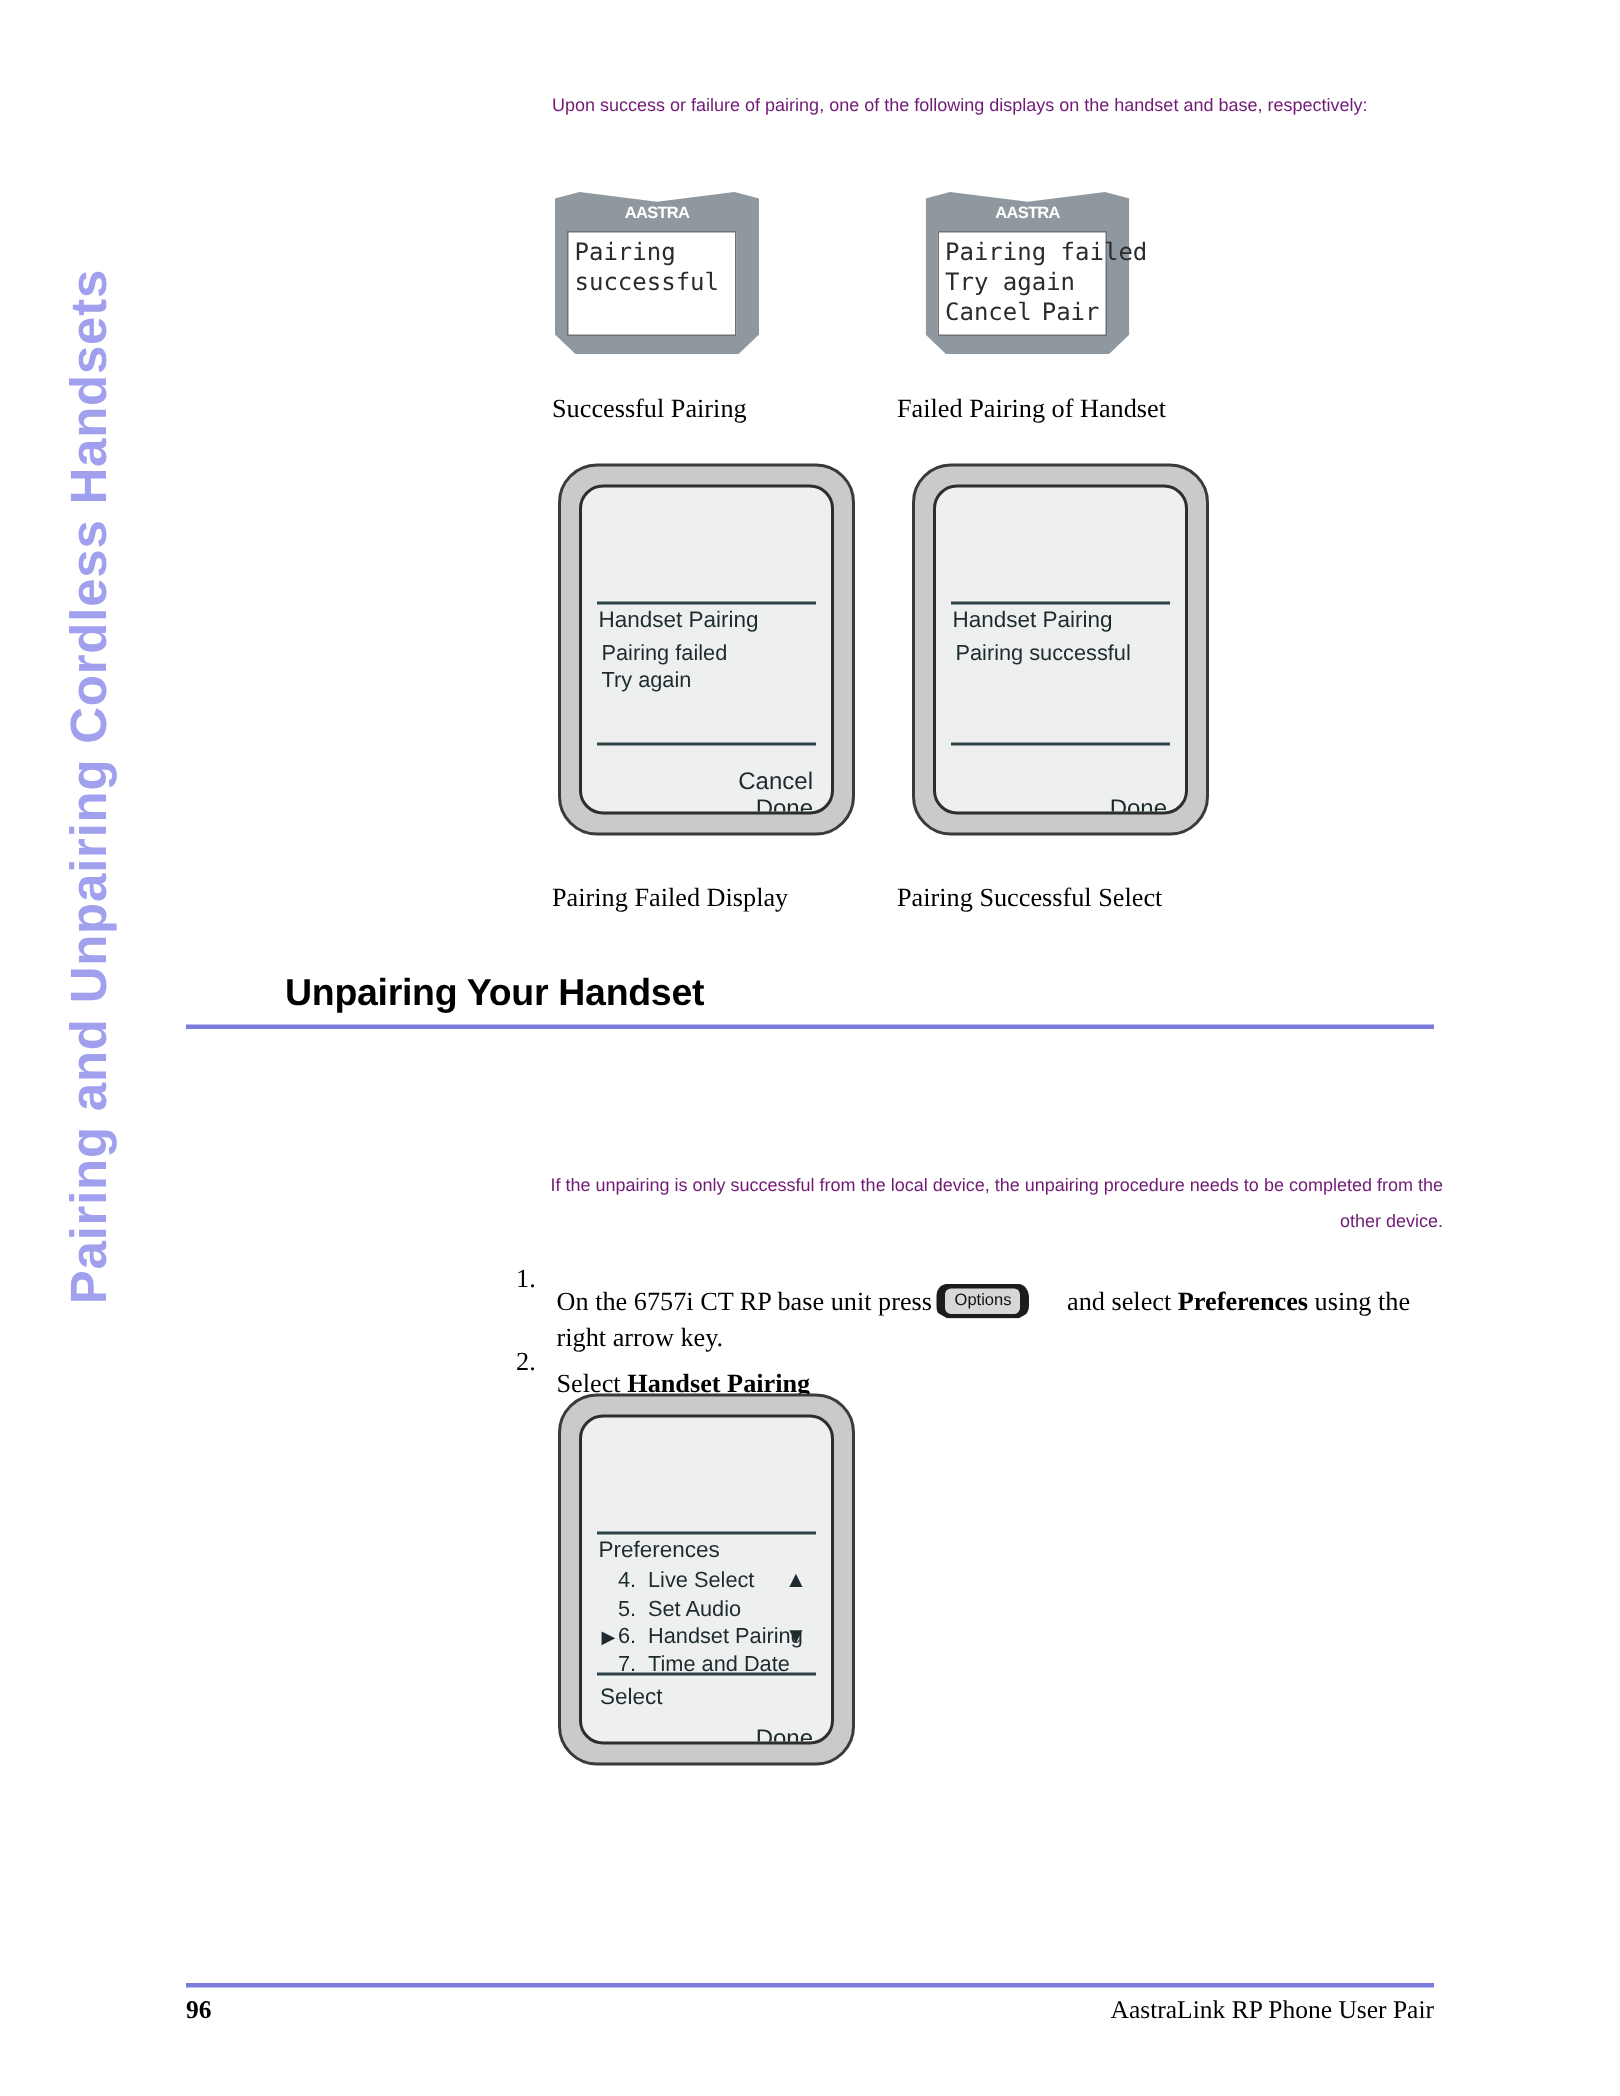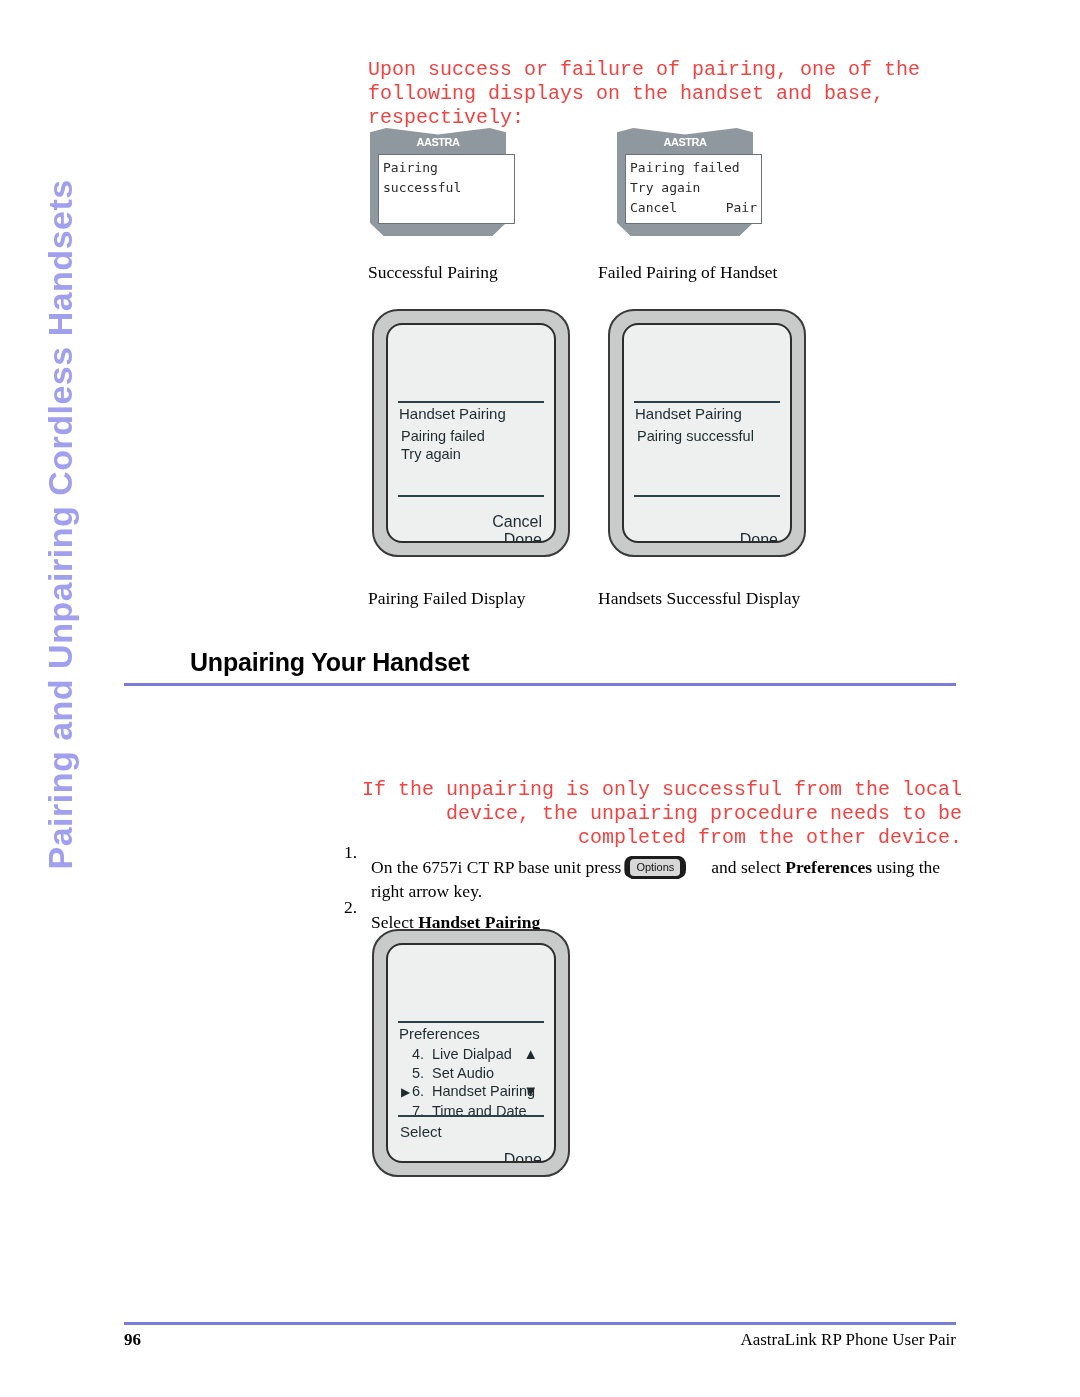--- a/index.html
+++ b/index.html
@@ -44,24 +44,24 @@
   .content {
     position: absolute;
     left: 0;
     top: 0;
     width: 1080px;
     height: 1397px;
   }
 
   .para {
     position: absolute;
-    font-family: Liberation Mono, monospace;
-    font-size: 20px;
+    font-family: Liberation Sans, sans-serif;
+    font-size: 12px;
     line-height: 24px;
-    color: #ef4444;
+    color: #701a75;
   }
 
   .intro-para {
     left: 368px;
     top: 58px;
     width: 600px;
   }
 
   .caption {
     position: absolute;
@@ -95,28 +95,28 @@
     font-family: "Liberation Sans", sans-serif;
     font-weight: bold;
     font-size: 11px;
     letter-spacing: -0.5px;
     color: #ffffff;
   }
   .handset-screen {
     position: absolute;
     left: 8px;
     top: 26px;
-    width: 137px;
+    width: 113px;
     height: 70px;
     background: #ffffff;
     border: 1px solid #6c7278;
     box-sizing: border-box;
     padding: 3px 4px 0 4px;
     font-family: "DejaVu Sans Mono", monospace;
-    font-size: 13px;
+    font-size: 16px;
     line-height: 20px;
     color: #2b2b2b;
   }
   .hs-row {
     display: block;
     white-space: pre;
   }
   .hs-softkeys {
     display: flex;
     justify-content: space-between;
@@ -378,21 +378,21 @@
         <div class="bp-rule bp-rule-top"></div>
         <div class="bp-title">Handset Pairing</div>
         <div class="bp-text">
           <div>Pairing successful</div>
         </div>
         <div class="bp-rule bp-rule-bottom"></div>
         <div class="bp-softkey" style="top:206px;">Done</div>
       </div>
     </div>
   </div>
-  <div class="caption" style="left:598px; top:588px;">Handsets Successful Display</div>
+  <div class="caption" style="left:598px; top:588px;">Pairing Successful Select</div>
 
   <div class="section-heading">Unpairing Your Handset</div>
   <div class="heading-rule"></div>
 
   <div class="para" style="left:348px; top:778px; width:614px;text-align:right;">If the unpairing is only successful from the local device, the unpairing procedure needs to be completed from the other device.</div>
 
   <div class="list-item" style="left:344px; top:840px; width:616px;">
     <span class="li-num">1.</span>
     <span class="li-body"><span>On the 6757i CT RP base unit press</span><span class="options-key"><span class="ok-outer"></span><span class="ok-inner">Options</span></span><span>and select</span> <b class="strong">Preferences</b> <span>using the right arrow key.</span></span>
   </div>
@@ -406,21 +406,21 @@
     <div class="bp-shell"></div>
     <div class="bp-screen">
       <div class="bp-lines">
         <div class="bp-rule bp-rule-top"></div>
         <div class="bp-title">Preferences</div>
 
         <div class="bp-menu">
           <div class="bp-menu-row">
             <span class="bp-menu-marker"></span>
             <span class="bp-menu-num">4.</span>
-            <span>Live Dialpad</span>
+            <span>Live Select</span>
           </div>
           <div class="bp-menu-row">
             <span class="bp-menu-marker"></span>
             <span class="bp-menu-num">5.</span>
             <span>Set Audio</span>
           </div>
           <div class="bp-menu-row">
             <span class="bp-menu-marker">▶</span>
             <span class="bp-menu-num">6.</span>
             <span>Handset Pairing</span>

